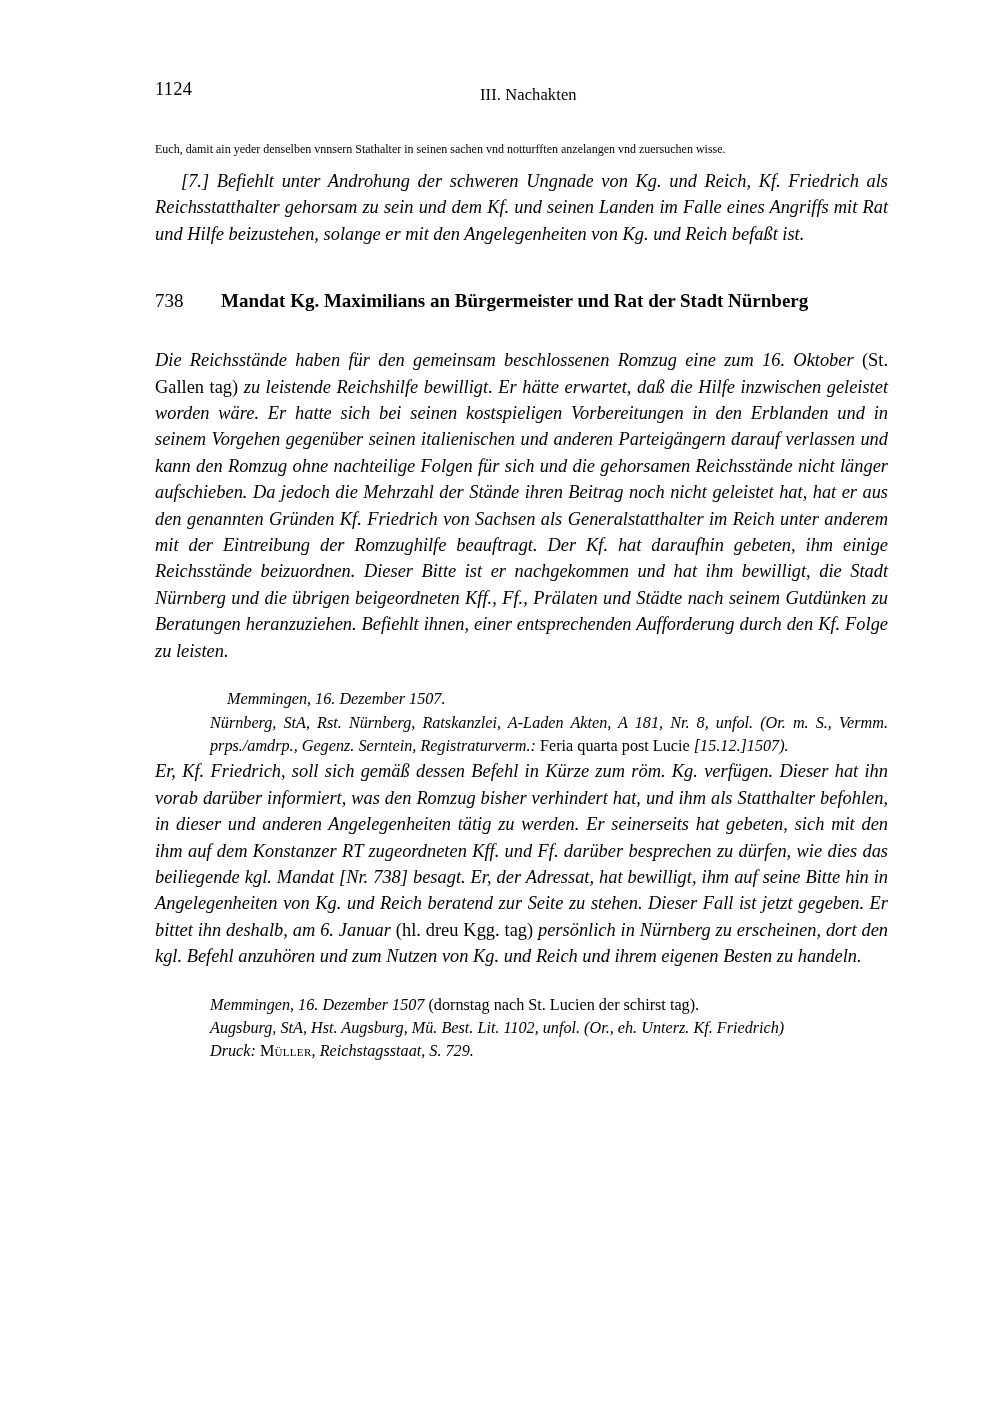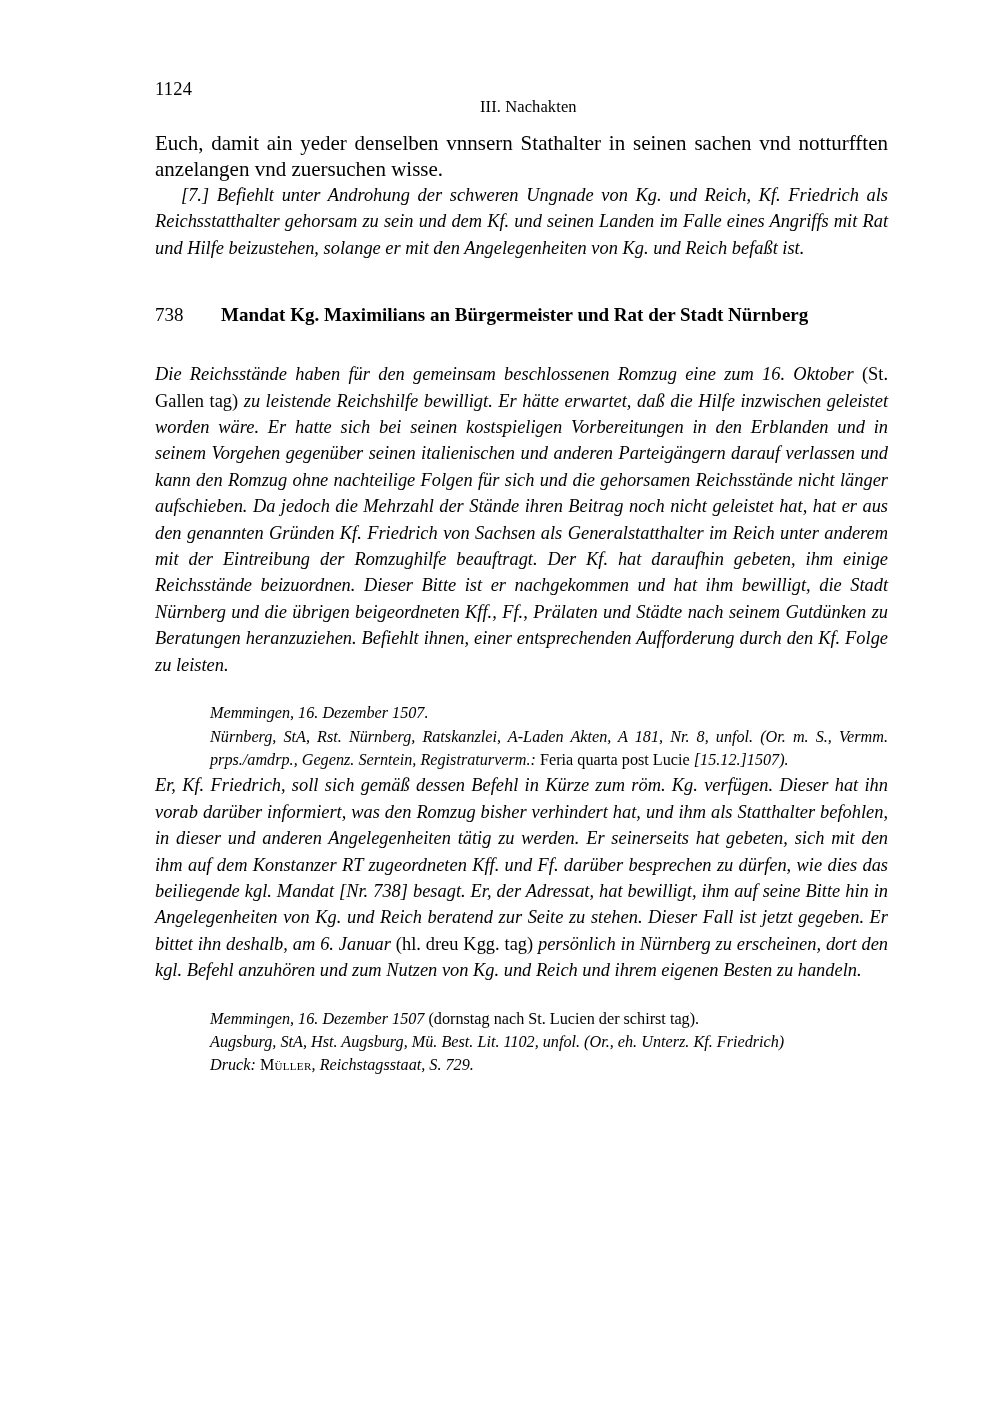--- a/index.html
+++ b/index.html
@@ -33,31 +33,31 @@
   .folio {
     position: absolute;
     left: 0;
     top: 0;
     font-size: 18.5px;
     letter-spacing: 0.2px;
   }
   .head-title {
     position: absolute;
     left: 325px;
-    top: 18px;
+    top: 6px;
     font-size: 16.5px;
     letter-spacing: 0.1px;
   }
   
   .body-block {
     width: 733px;
     text-align: justify;
     text-justify: inter-word;
-    font-size: 21px;
-    line-height: 26px;
+    font-size: 12px;
+    line-height: 38px;
     hyphens: manual;
   }
   .body-block.roman { font-style: normal; }
   .regest {
     font-style: italic;
     width: 733px;
     text-align: justify;
     font-size: 18.4px;
     line-height: 26.4px;
   }
@@ -89,21 +89,21 @@
     line-height: 23.4px;
     font-style: italic;
     text-align: justify;
   }
   .apparatus .rom { font-style: normal; }
   .apparatus .smallcaps {
     font-variant: small-caps;
     font-style: normal;
     letter-spacing: 0.3px;
   }
-  .apparatus-line { display: block; }
+  .apparatus-line { display: block; margin-left: 17px; }
   .ap-just { text-align: justify; }
   .ap-last { text-align: left; }
 </style>
 </head>
 <body>
 
 <div class="page">
 
   <div class="running-head">
     <span class="folio">1124</span>

